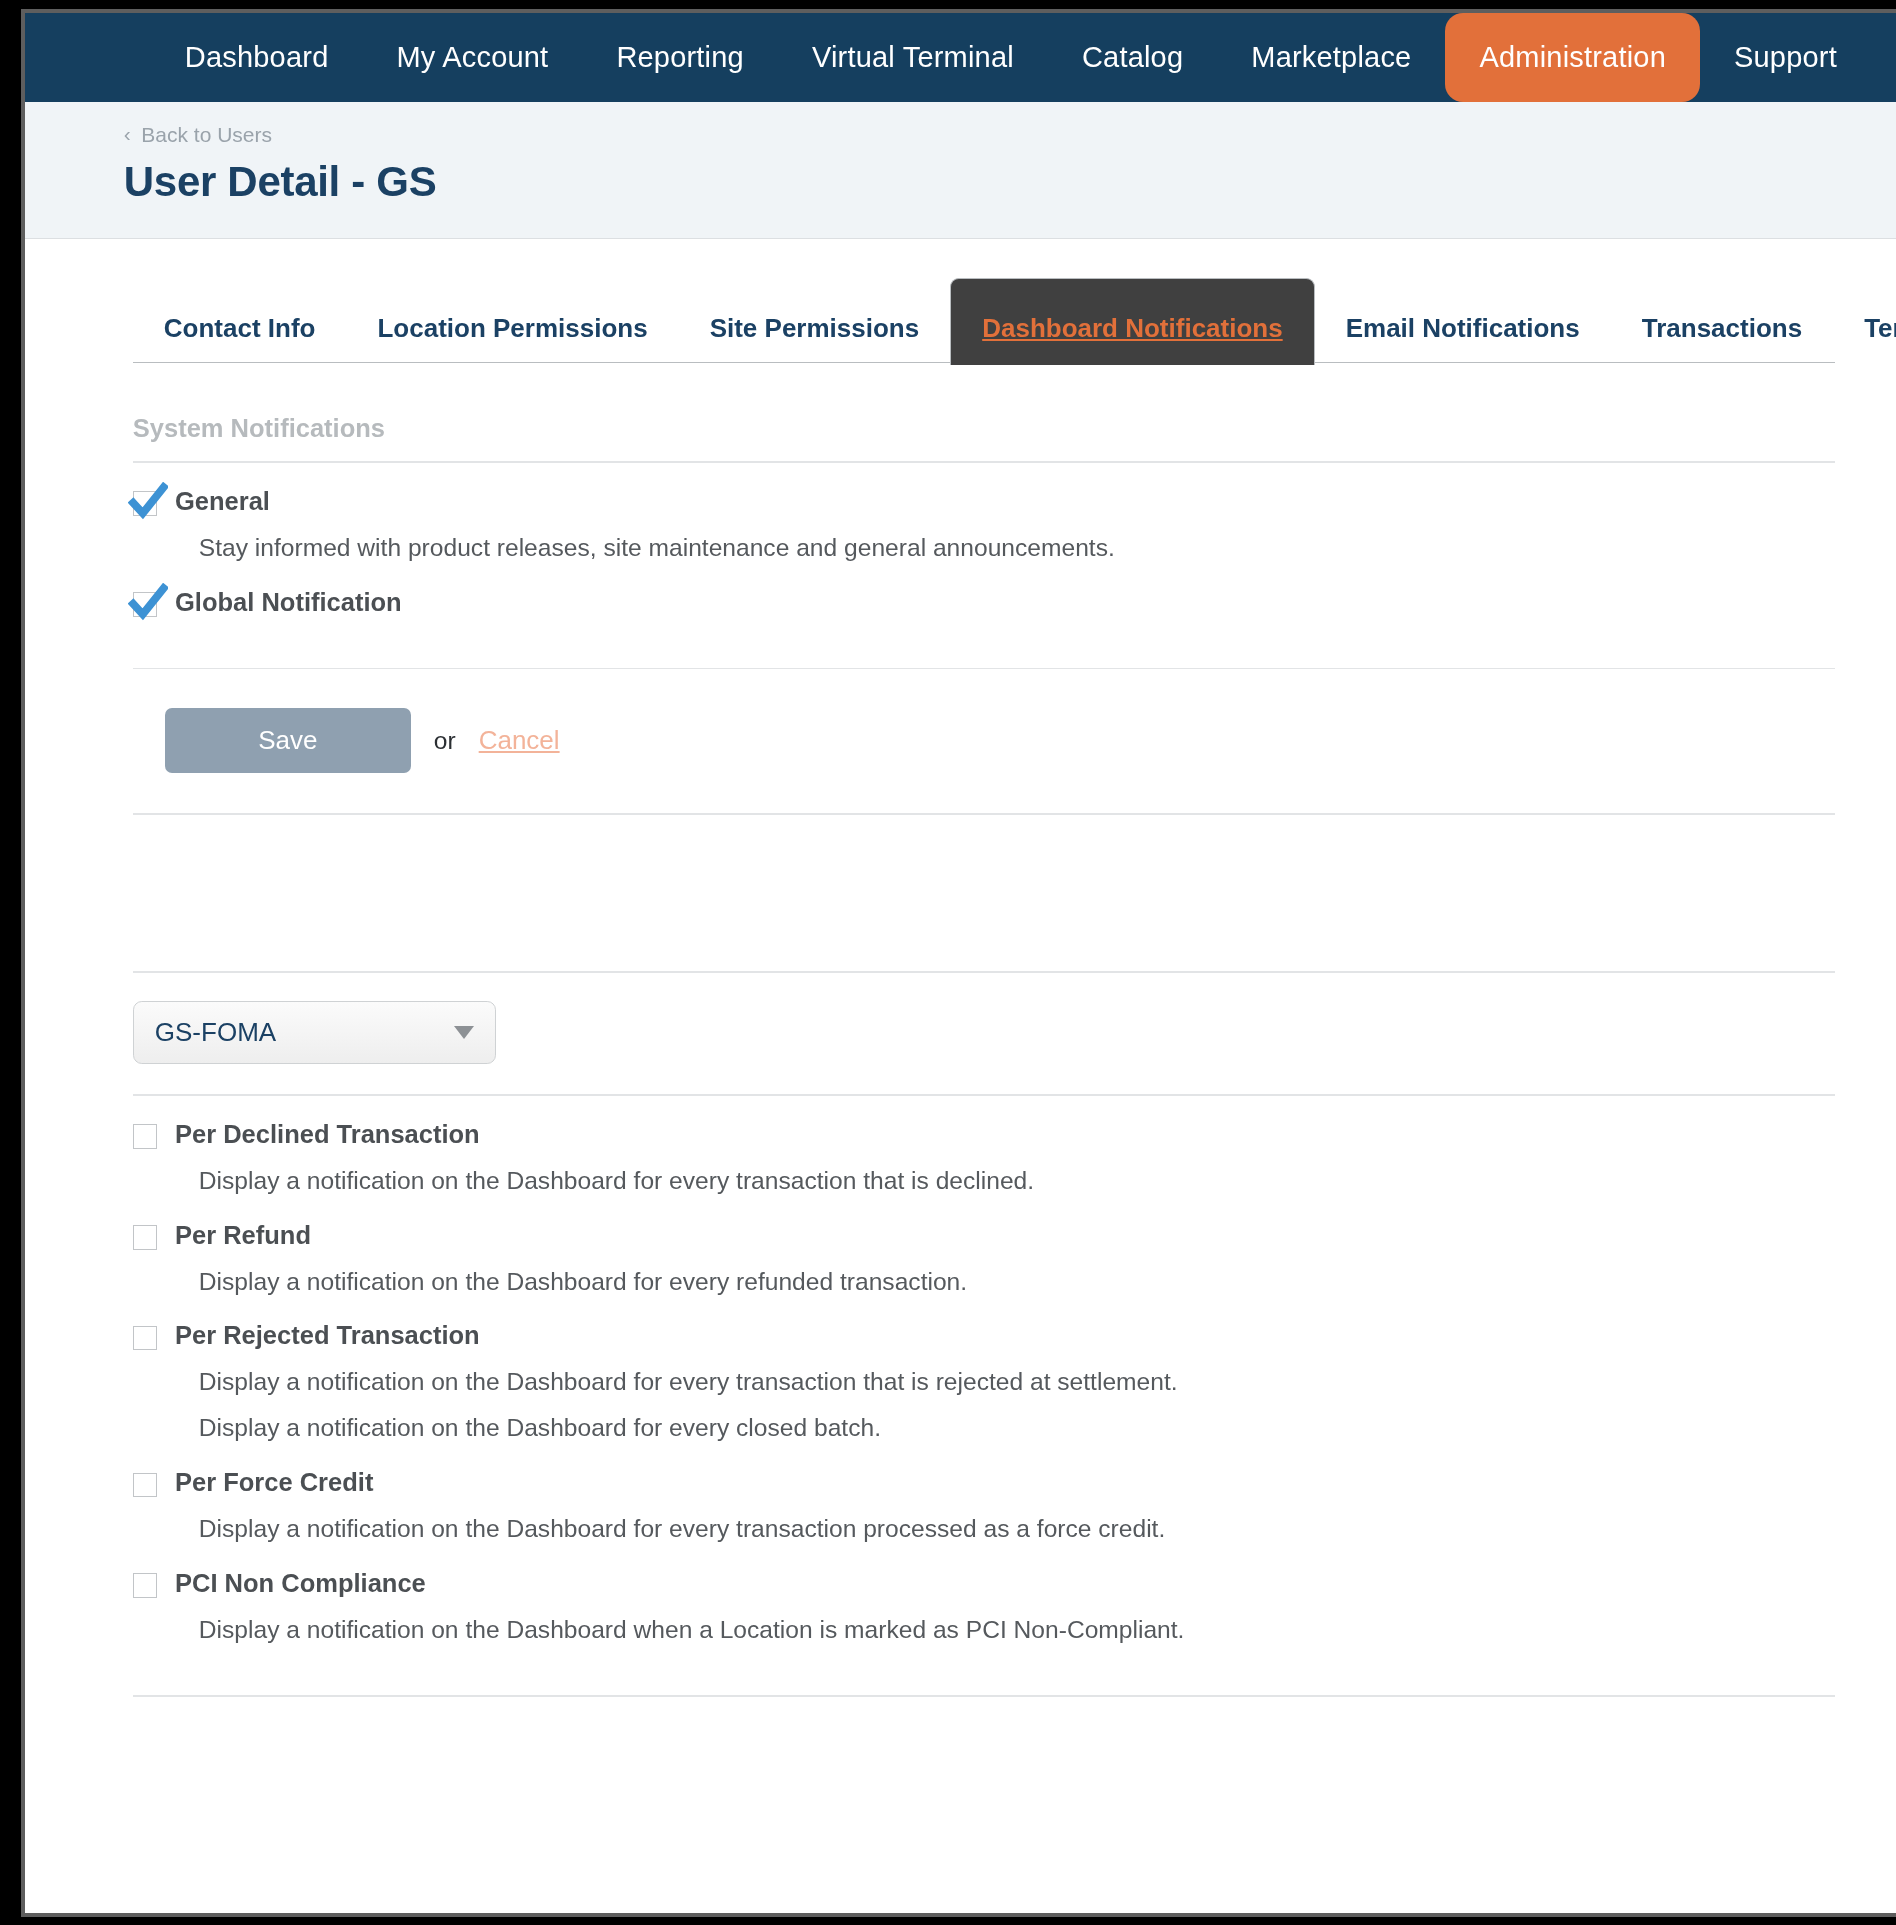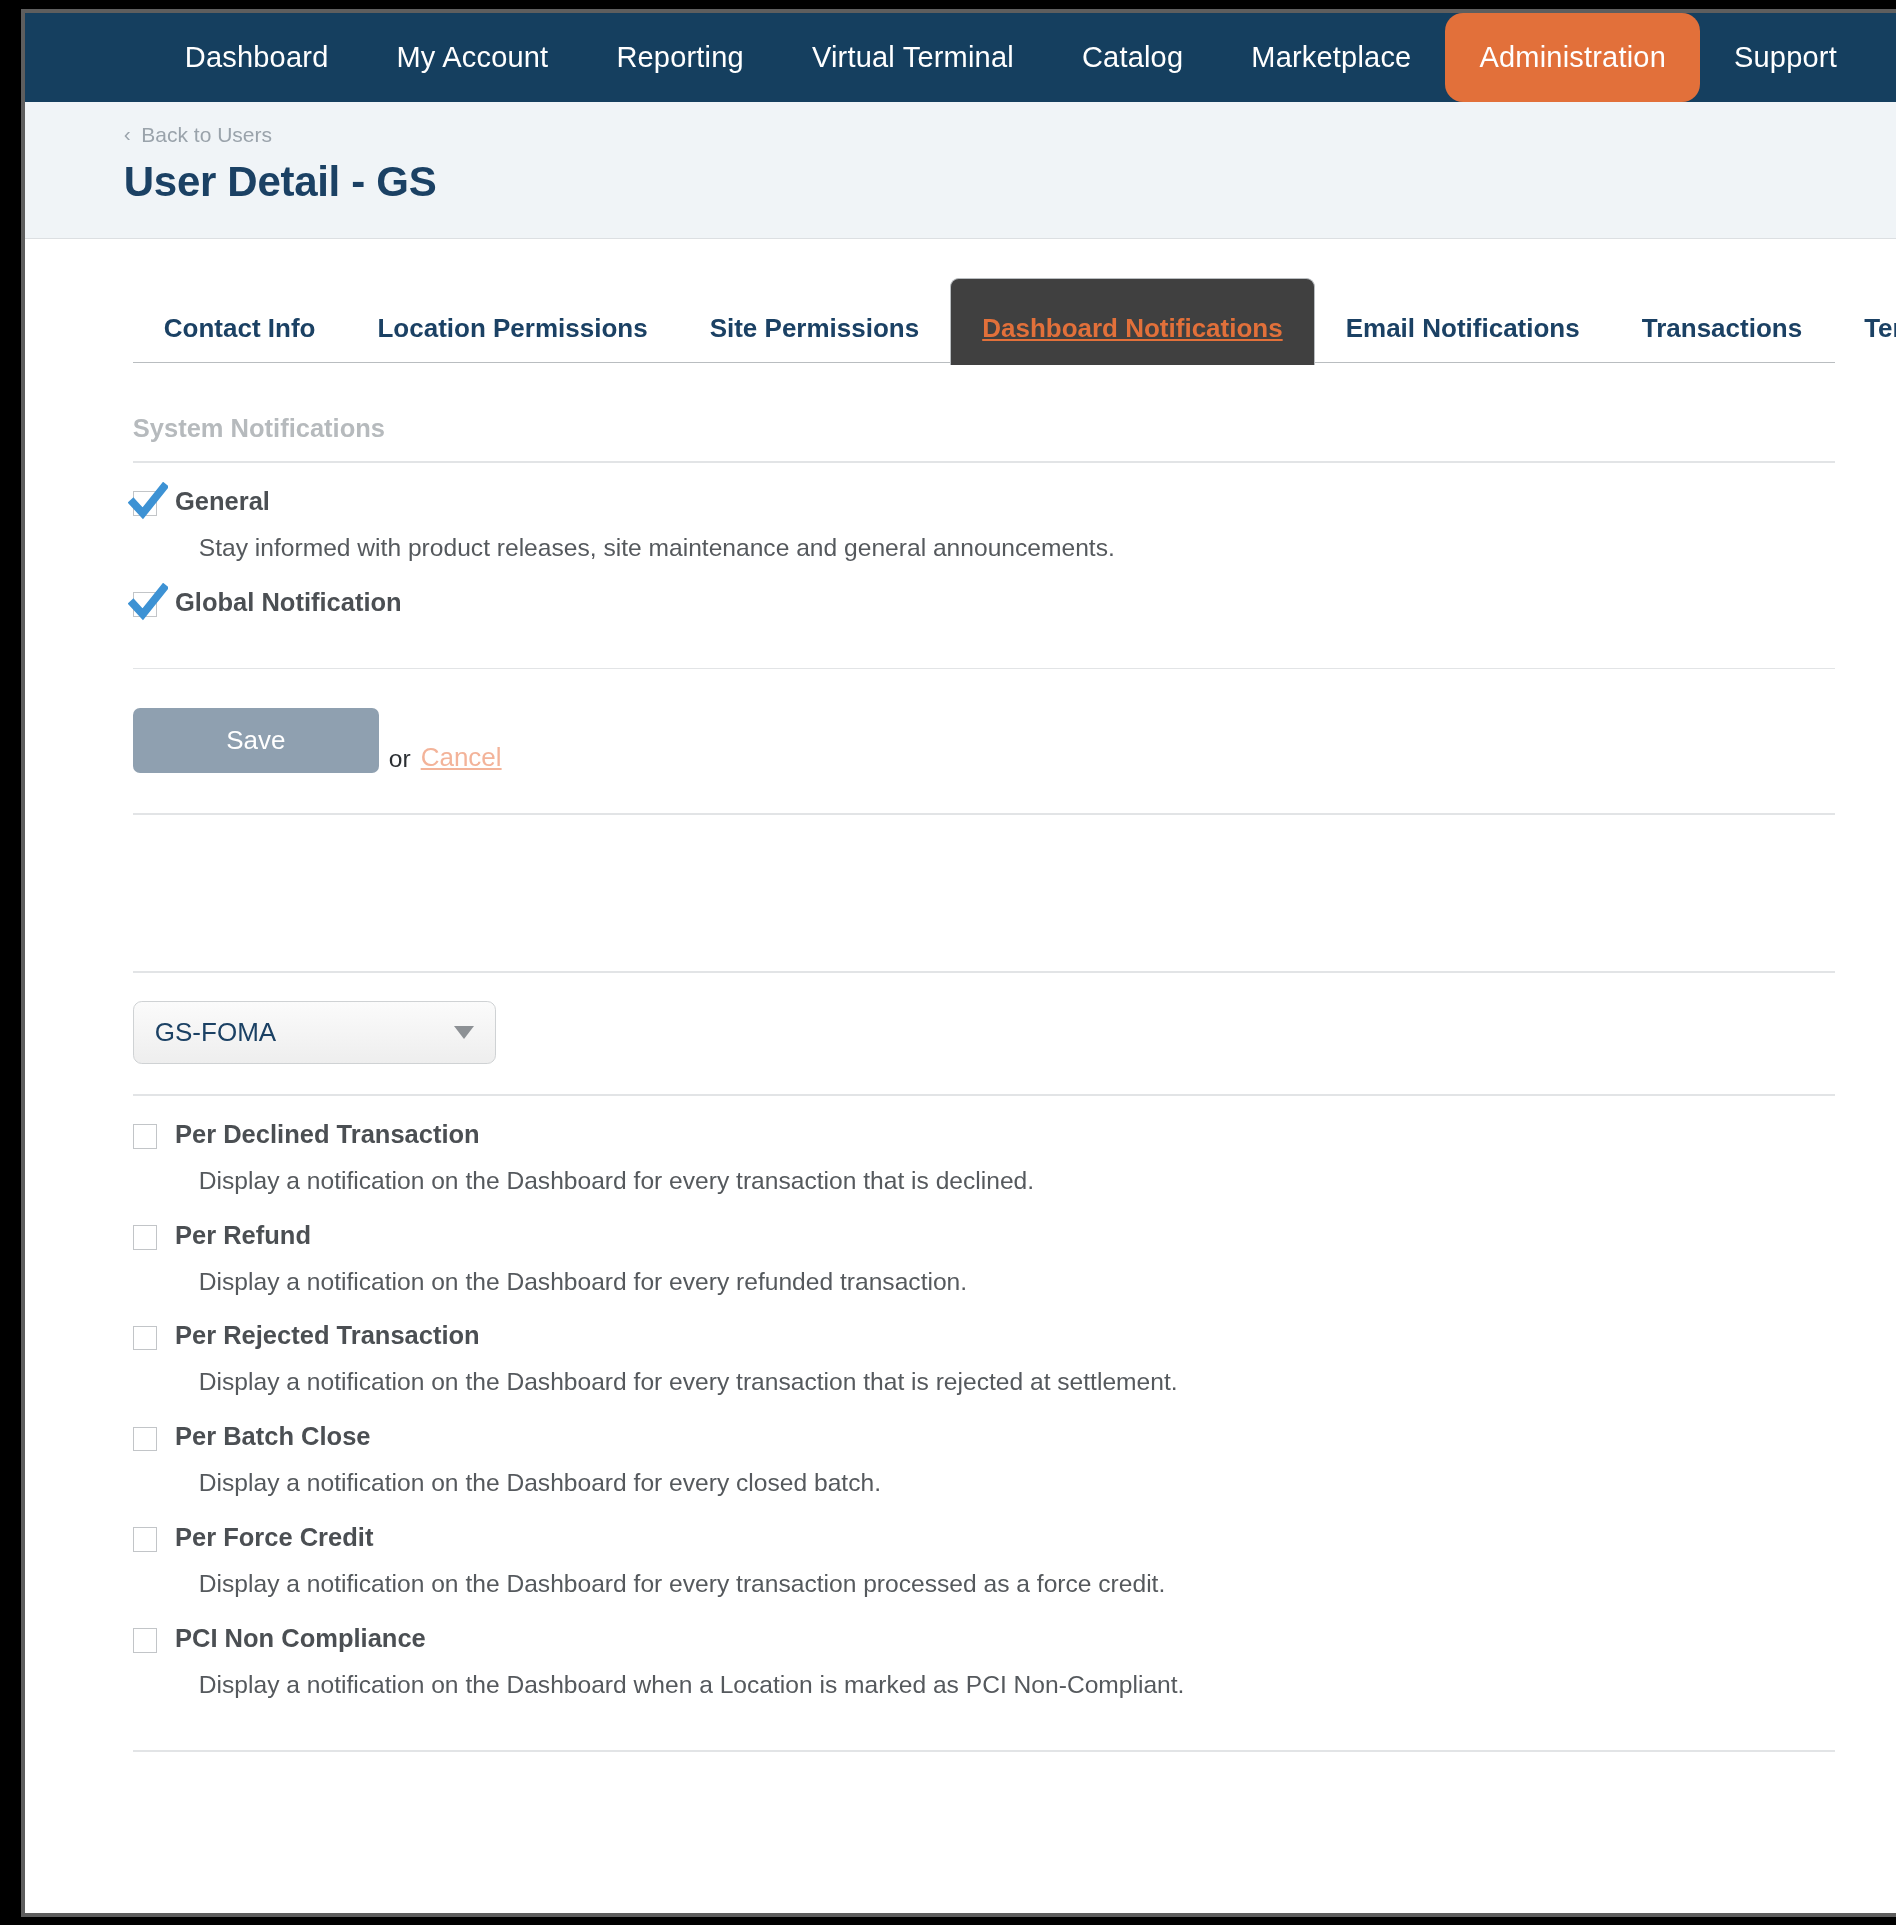--- a/index.html
+++ b/index.html
@@ -188,23 +188,24 @@
     font-size: 24.6px;
     color: #55595d;
     padding-left: 66px;
     padding-top: 14px;
     line-height: 1.3;
   }
 
   
   .actions {
     display: flex;
-    align-items: flex-end;
-    gap: 10px;
+    align-items: center;
+    gap: 23px;
     padding: 39px 0 40px 0;
+    margin-left: 32px;
   }
   .btn-save {
     width: 246px;
     height: 65px;
     background: #8fa0b0;
     border: none;
     border-radius: 7px;
     color: #ffffff;
     font-size: 26px;
     font-family: "Liberation Sans", sans-serif;
@@ -352,24 +353,20 @@
           <div class="check-row">
             <div class="cbox"></div>
             <div class="check-label">Per Refund</div>
           </div>
           <div class="check-desc">Display a notification on the Dashboard for every refunded transaction.</div>
           <div class="check-row">
             <div class="cbox"></div>
             <div class="check-label">Per Rejected Transaction</div>
           </div>
           <div class="check-desc">Display a notification on the Dashboard for every transaction that is rejected at settlement.</div>
-          <div class="check-row">
-            <div class="cbox"></div>
-            <div class="check-label">Per Batch Close</div>
-          </div>
           <div class="check-desc">Display a notification on the Dashboard for every closed batch.</div>
           <div class="check-row">
             <div class="cbox"></div>
             <div class="check-label">Per Force Credit</div>
           </div>
           <div class="check-desc">Display a notification on the Dashboard for every transaction processed as a force credit.</div>
           <div class="check-row">
             <div class="cbox"></div>
             <div class="check-label">PCI Non Compliance</div>
           </div>

